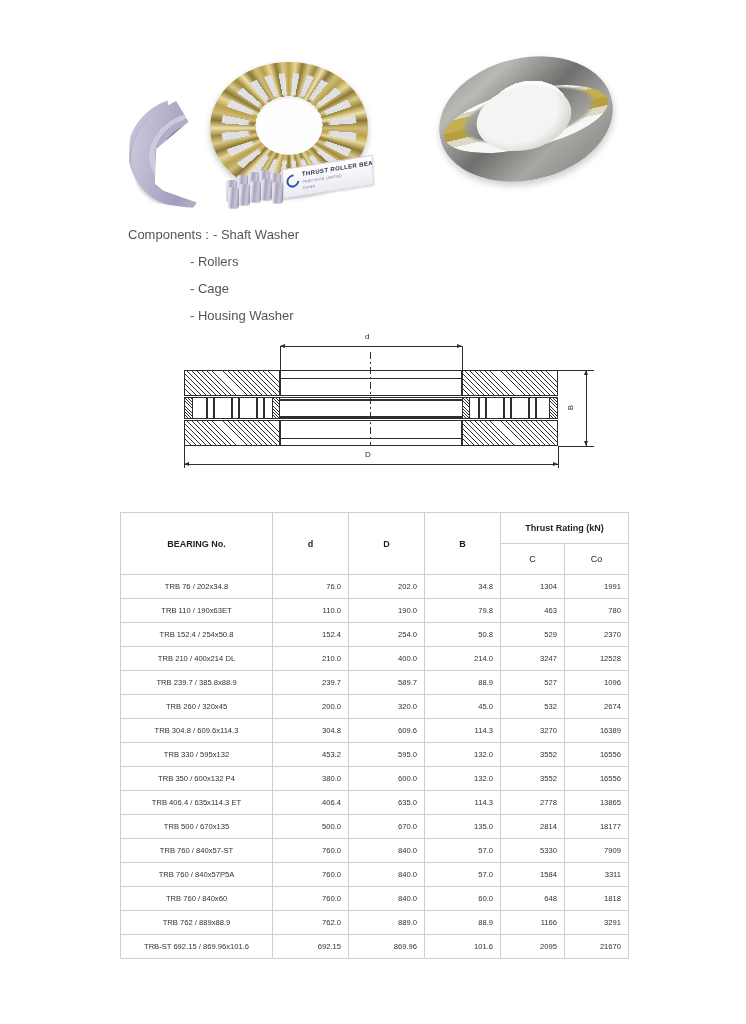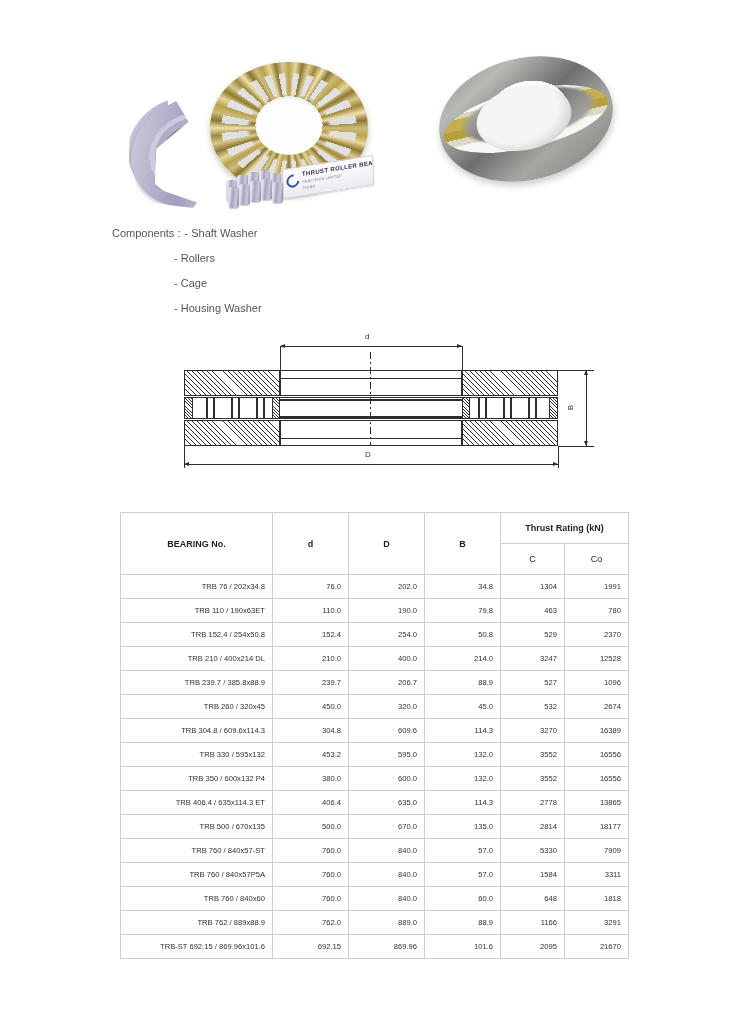--- a/index.html
+++ b/index.html
@@ -136,21 +136,21 @@
     background: radial-gradient(ellipse at 52% 44%, #fcfcfc 0 30%, transparent 31%);
   }
   .as-inner {
     position:absolute; left:44px; top:34px; width:96px; height:64px;
     border-radius:50%;
     background: radial-gradient(ellipse at 44% 36%, #f4f4f3 0 55%, #cfcfcd 80%, #e6e6e4 100%);
     transform: rotate(-13deg);
   }
 
   
-  .components { position: absolute; left: 112px; top: 228px; font-size: 11px; line-height: 1; color: #555558; }
+  .components { position: absolute; left: 128px; top: 228px; font-size: 13px; line-height: 1; color: #555558; }
   .components .row { display: flex; margin-bottom: 14px; }
   .comp-label { white-space: pre; }
   .comp-item { margin-left: 62px; white-space: pre; }
   .comp-first { white-space: pre; }
 
   
   .drawing { position: absolute; left: 176px; top: 332px; width: 412px; height: 140px; }
   .ln { position:absolute; background:#2d2d2d; }
   .ln.h { height:1px; }
   .ln.v { width:1px; }
@@ -188,21 +188,21 @@
   }
   table.spec thead th {
     font-size: 9px;
     font-weight: bold;
     text-align: center;
     color: #1f1f1f;
     height: 31px;
   }
   table.spec thead th.sub { height: 31px; font-size: 9px; font-weight: normal; }
   table.spec tbody td { height: 24px; }
-  td.name { text-align: right; font-size: 7.6px; }
+  td.name { text-align: center; font-size: 7.6px; }
   td.num { text-align: right; }
   col.c0 { width: 152px; }
   col.c1 { width: 76px; }
   col.c2 { width: 76px; }
   col.c3 { width: 76px; }
   col.c4 { width: 64px; }
   col.c5 { width: 64px; }
 </style>
 </head>
 <body>
@@ -372,28 +372,28 @@
             <td class="name">TRB 210 / 400x214 DL</td>
             <td class="num">210.0</td>
             <td class="num">400.0</td>
             <td class="num">214.0</td>
             <td class="num">3247</td>
             <td class="num">12528</td>
           </tr>
           <tr>
             <td class="name">TRB 239.7 / 385.8x88.9</td>
             <td class="num">239.7</td>
-            <td class="num">206.7</td>
+            <td class="num">589.7</td>
             <td class="num">88.9</td>
             <td class="num">527</td>
             <td class="num">1096</td>
           </tr>
           <tr>
             <td class="name">TRB 260 / 320x45</td>
-            <td class="num">450.0</td>
+            <td class="num">200.0</td>
             <td class="num">320.0</td>
             <td class="num">45.0</td>
             <td class="num">532</td>
             <td class="num">2674</td>
           </tr>
           <tr>
             <td class="name">TRB 304.8 / 609.6x114.3</td>
             <td class="num">304.8</td>
             <td class="num">609.6</td>
             <td class="num">114.3</td>

